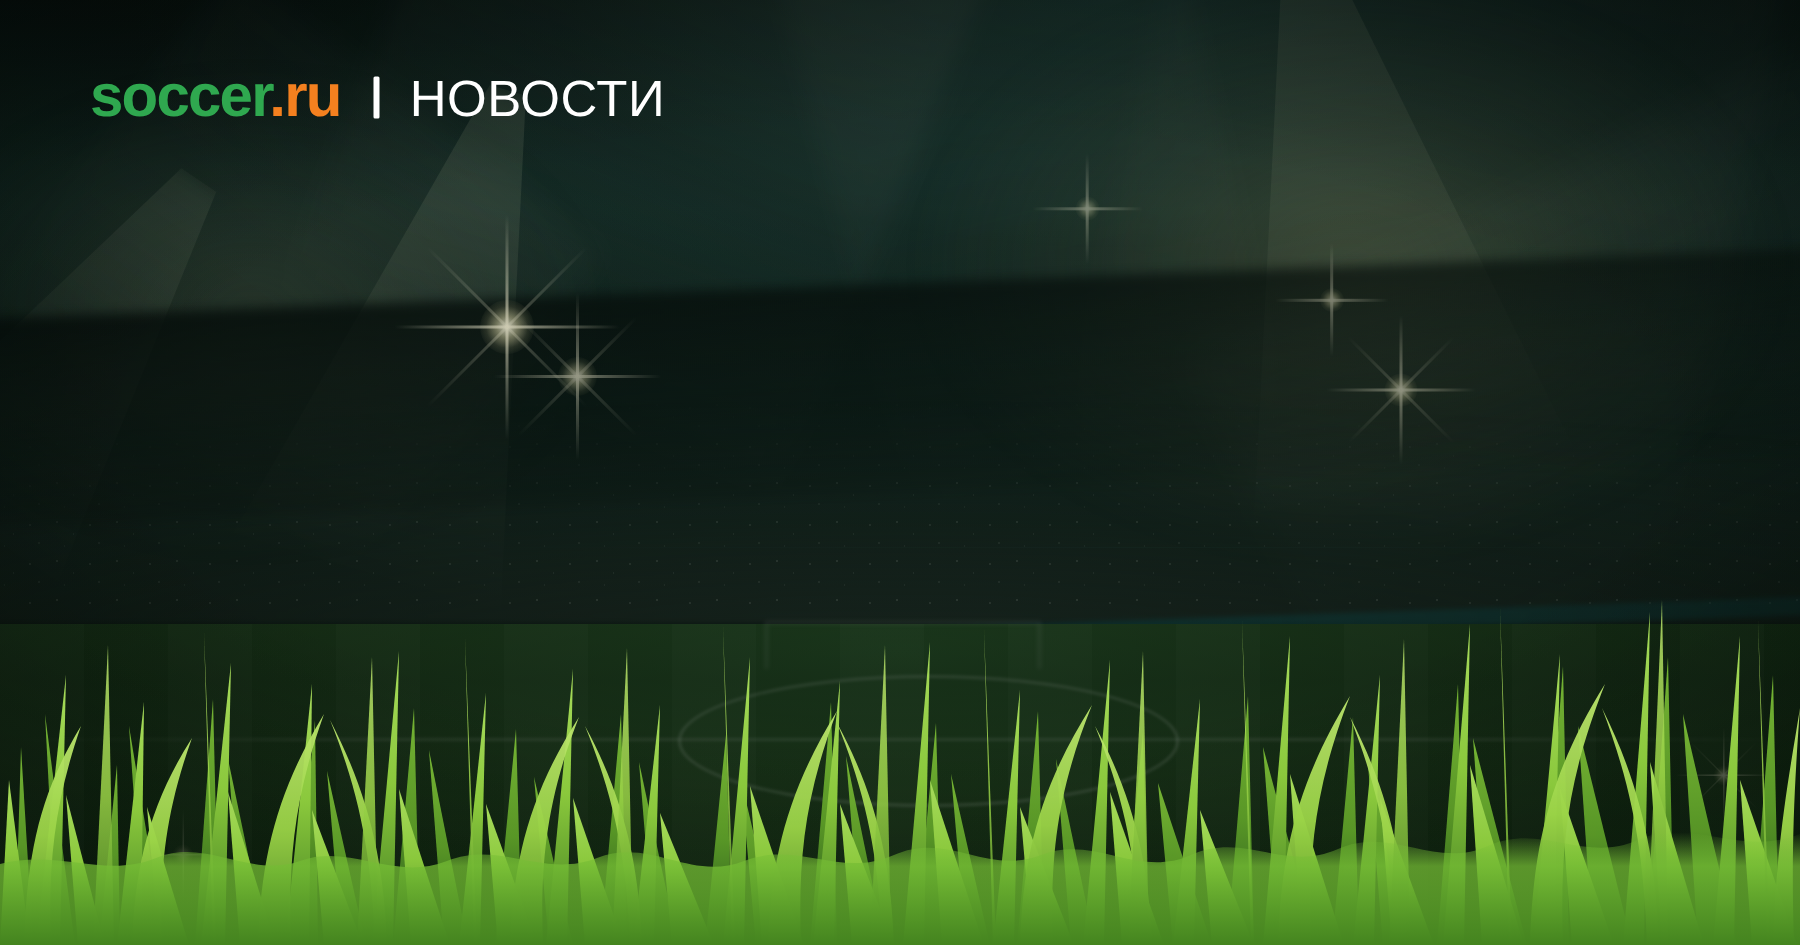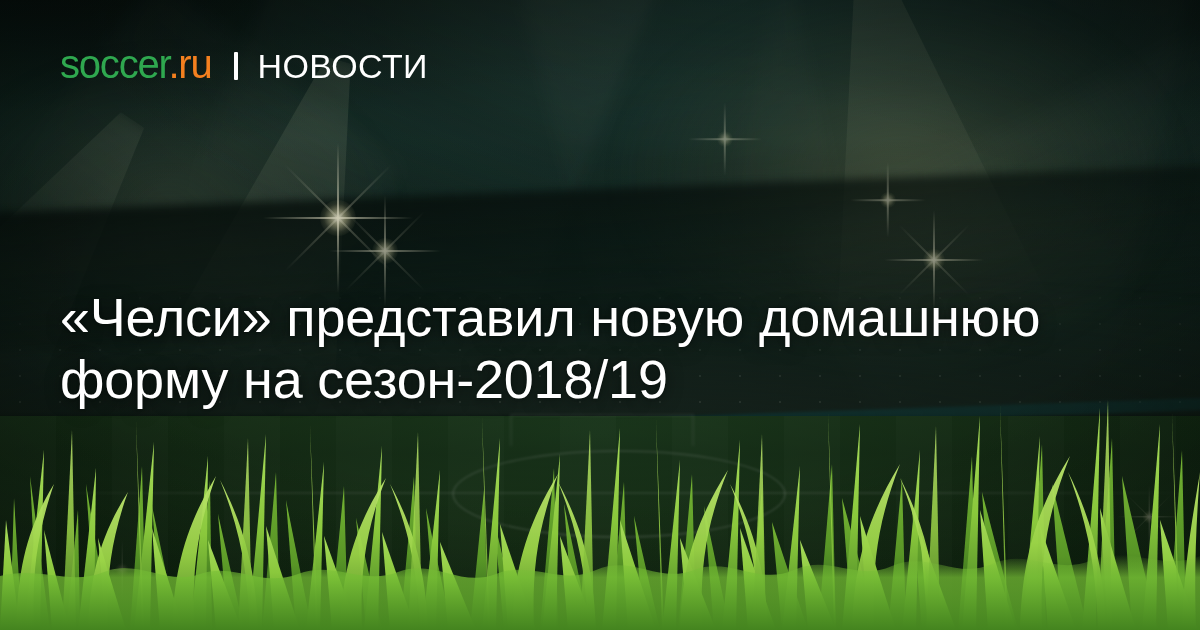--- a/index.html
+++ b/index.html
@@ -195,21 +195,21 @@
   .grass svg { display:block; width:100%; height:100%; }
 
   
   .header {
     position:absolute; left:60px; top:44px;
     display:flex; align-items:baseline; gap:0;
     z-index: 20;
   }
   .logo {
     font-size: 40px;
-    font-weight: 400;
+    font-weight: 700;
     letter-spacing: -1.2px;
     line-height: 1;
   }
   .logo .w-soccer { color:#2fa84f; }
   .logo .w-ru { color:#f4801f; }
   .sep {
     display:inline-block;
     width:4px; height:28px;
     background:#ffffff;
     margin:0 20px 0 22px;
@@ -478,15 +478,14 @@
   </div>
 
   <div class="header">
     <div class="logo">
       <span class="w-soccer">soccer</span><span class="w-ru">.ru</span>
     </div>
     <span class="sep"></span>
     <div class="section">НОВОСТИ</div>
   </div>
 
-  <h1 class="headline">«Челси» представил новую домашнюю форму на сезон-2018/19</h1>
 
 </div>
 
 </body></html>

